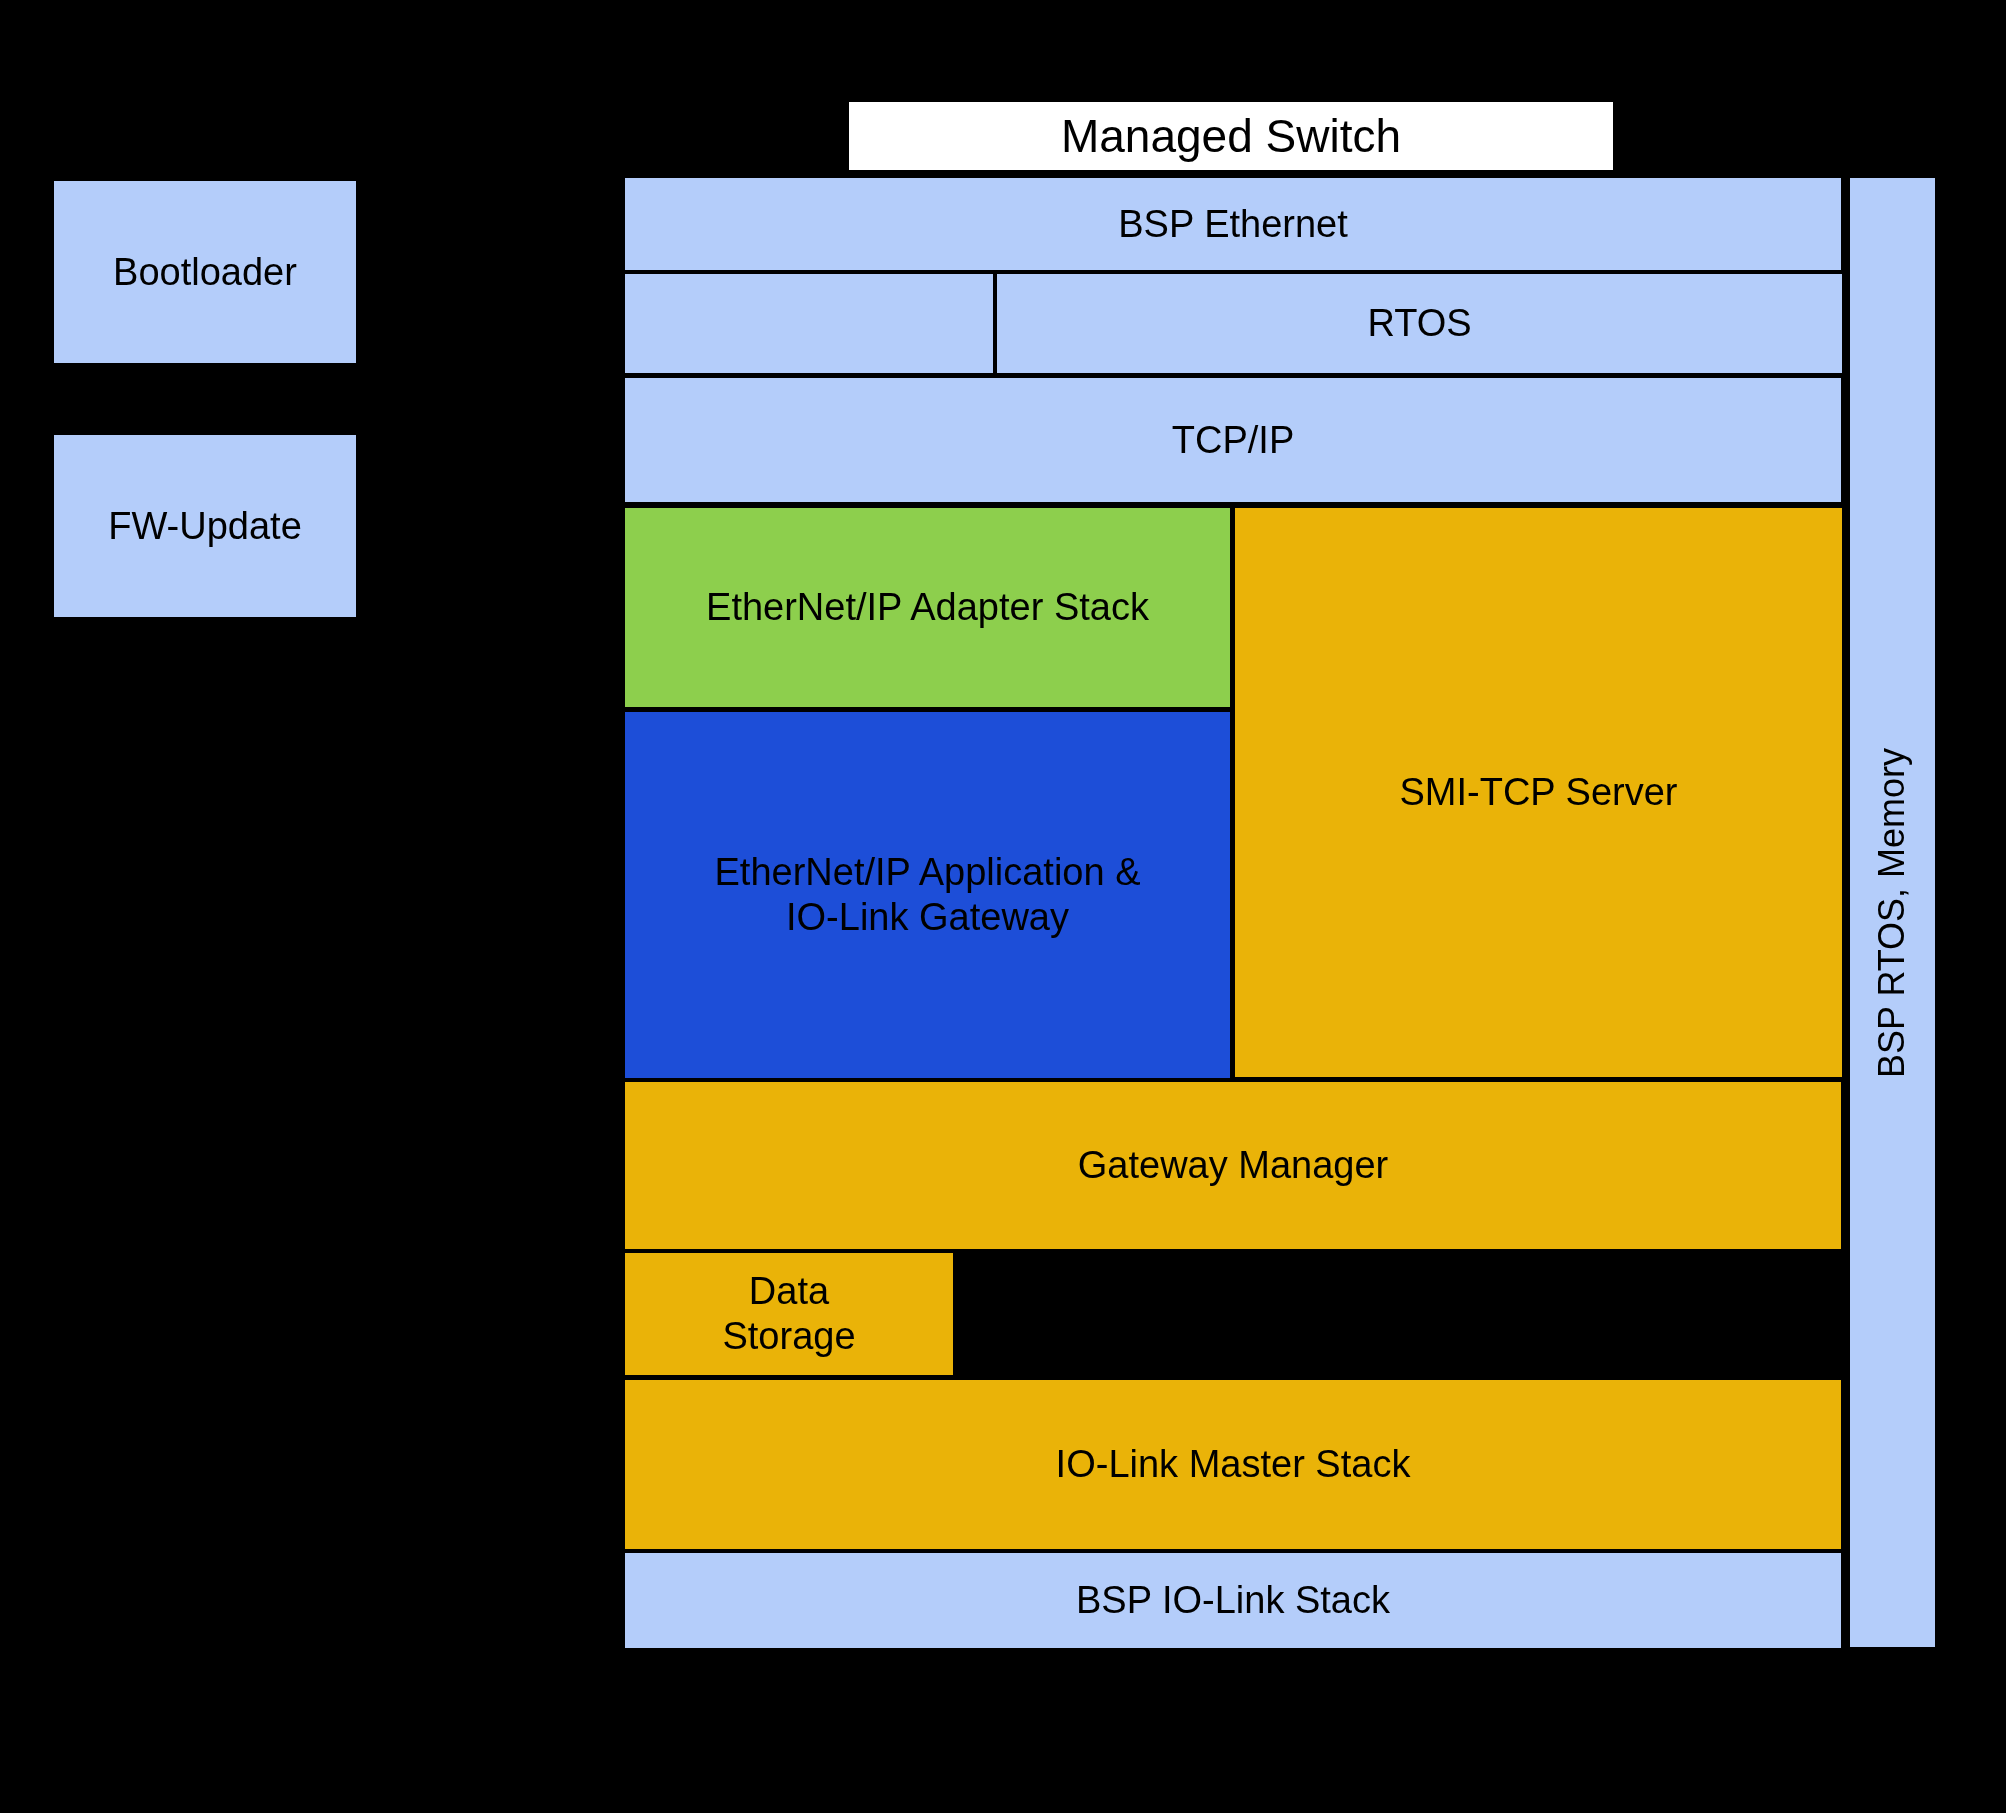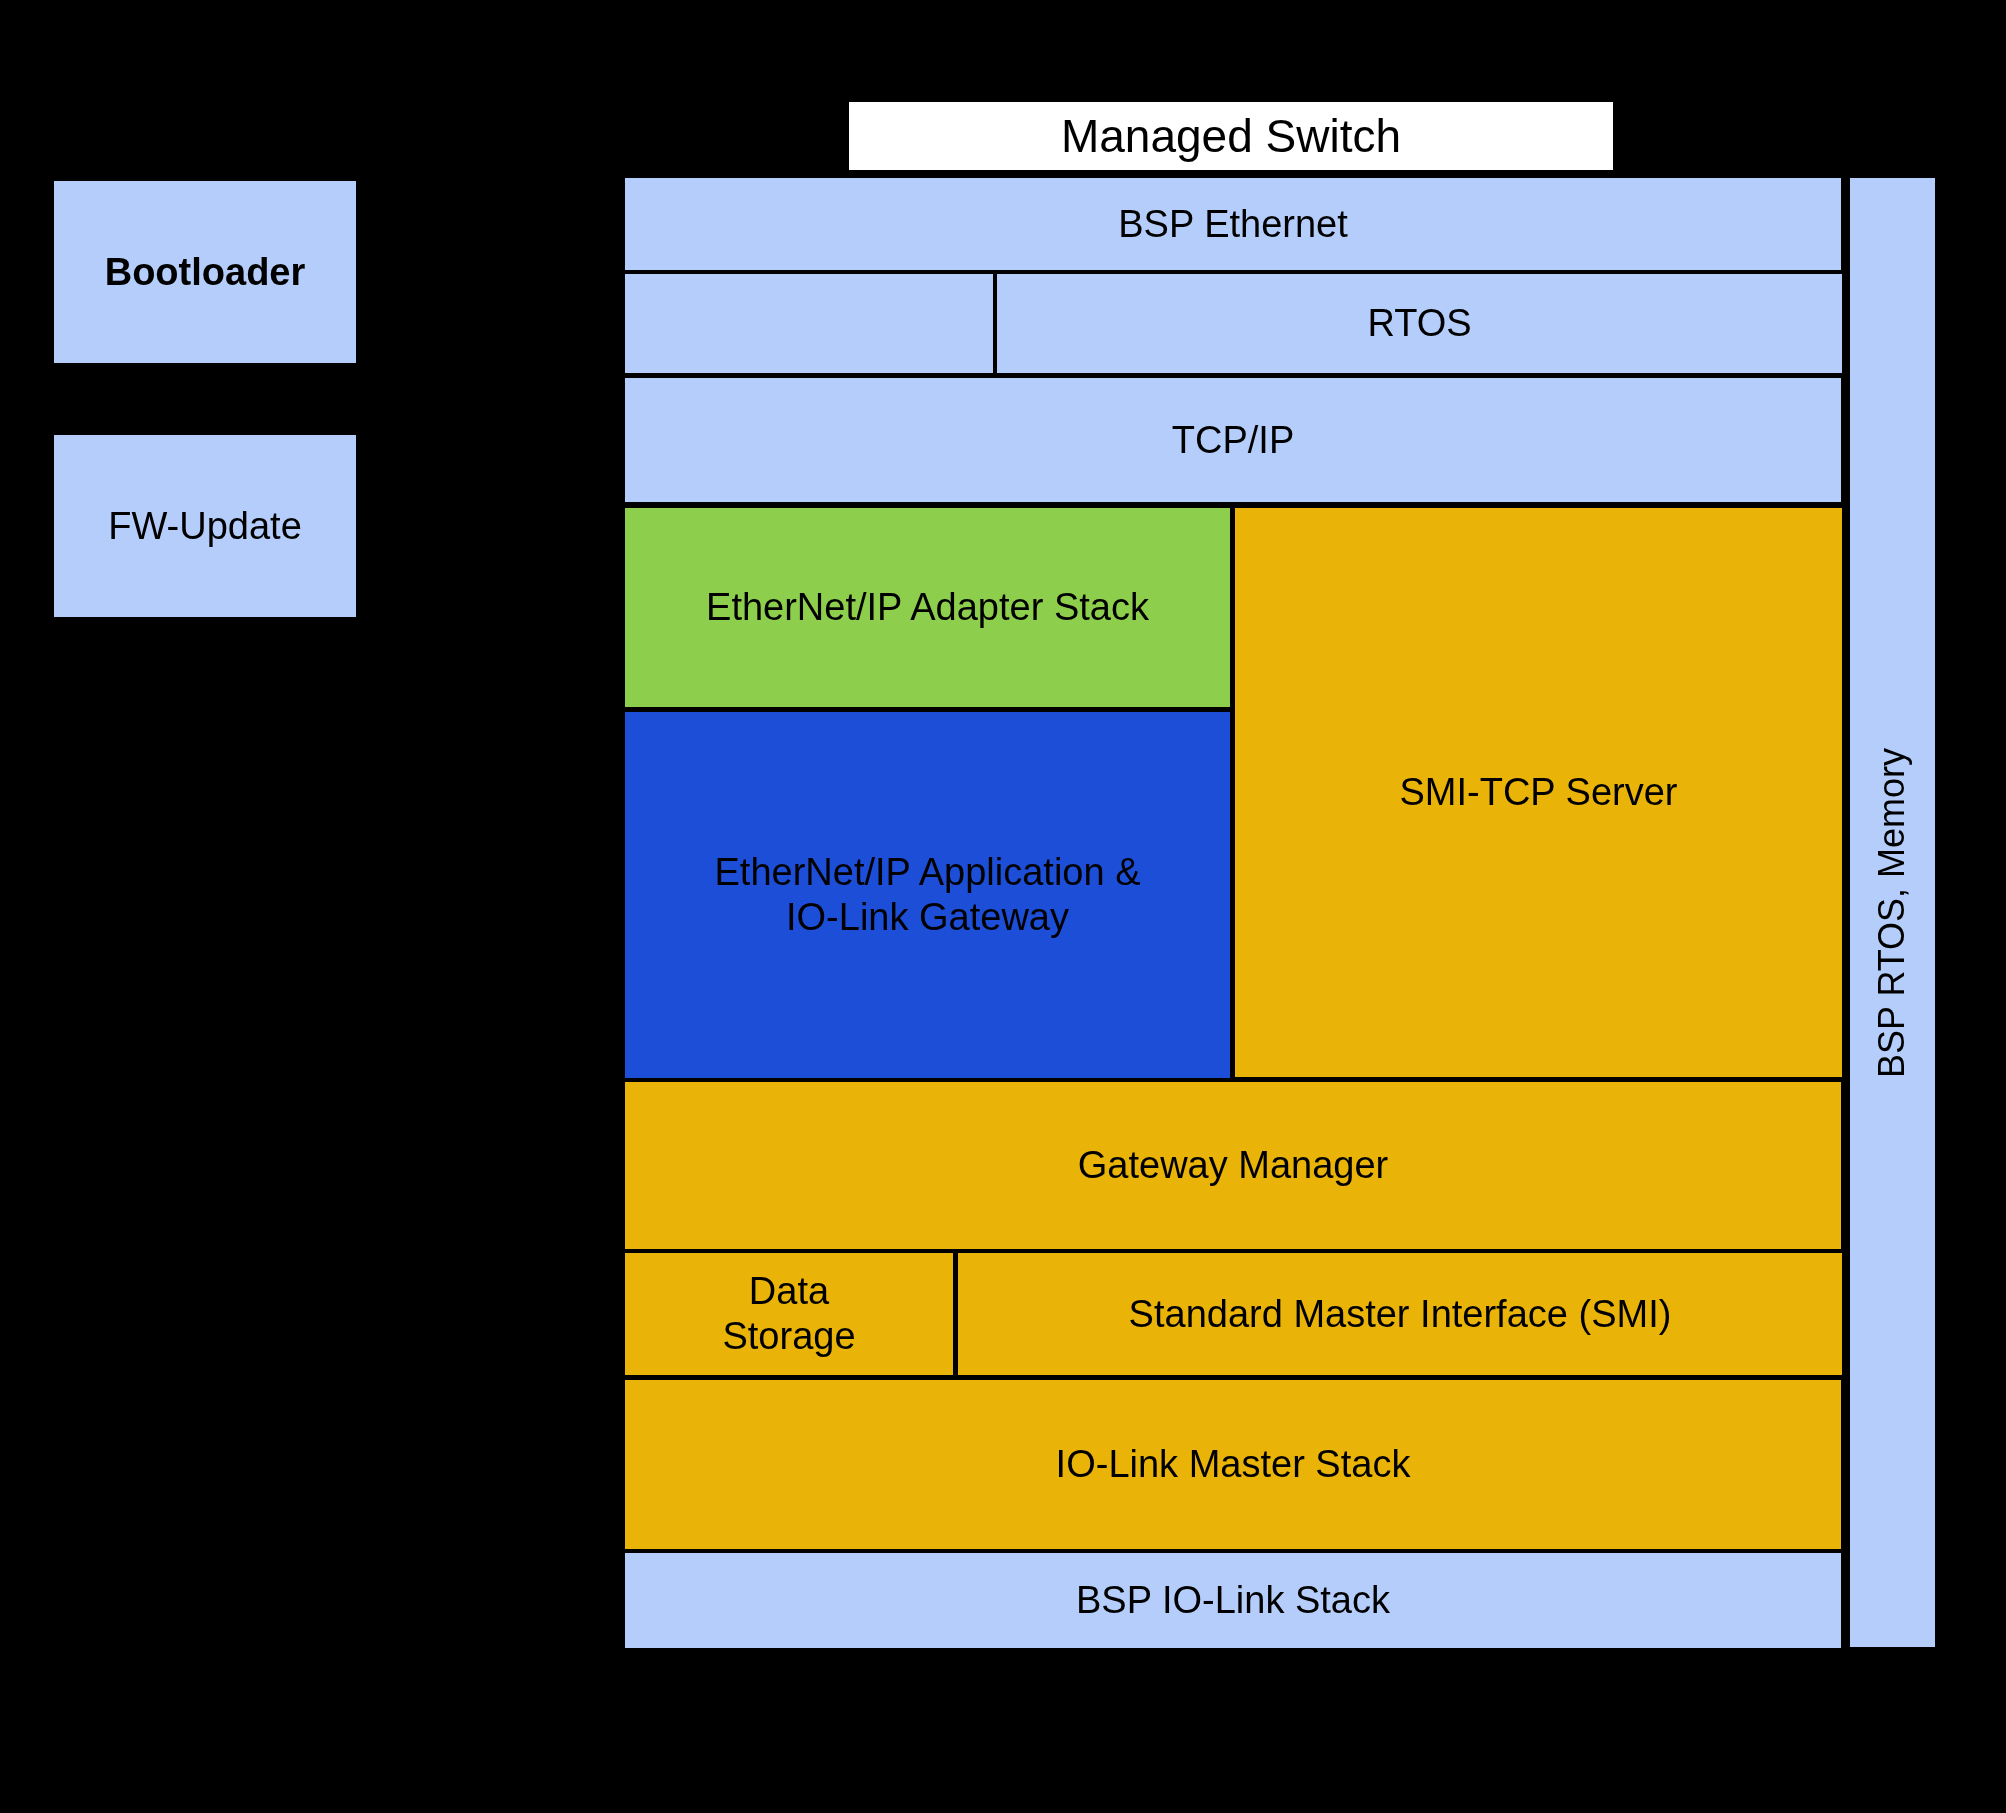--- a/index.html
+++ b/index.html
@@ -45,21 +45,21 @@
 
   
   .vert-label {
     writing-mode: vertical-rl;
     transform: rotate(180deg);
   }
 
   
   #managed-switch      { left: 846px;  top: 99px;  width: 770px;  height: 74px;  font-size: 46px; }
 
-  #bootloader          { left: 51px;   top: 178px;  width: 308px;  height: 188px; font-weight: bold; }
+  #bootloader          { left: 51px;   top: 178px;  width: 308px;  height: 188px; }
   #fw-update           { left: 51px;   top: 432px;  width: 308px;  height: 188px; }
 
   #bsp-ethernet        { left: 622px;  top: 175px;  width: 1222px; height: 98px; }
   #rtos-left-filler    { left: 622px;  top: 271px;  width: 374px;  height: 105px; }
   #rtos                { left: 994px; top: 271px;  width: 851px;  height: 105px; }
   #tcpip               { left: 622px;  top: 375px;  width: 1222px; height: 130px; }
 
   #eip-adapter-stack   { left: 622px;  top: 505px;  width: 611px;  height: 205px; }
   #eip-app-gateway     { left: 622px;  top: 709px;  width: 611px;  height: 372px; }
   #smi-tcp-server      { left: 1232px; top: 505px;  width: 613px;  height: 575px; }
@@ -96,21 +96,20 @@
   <div class="blk dkor" id="eip-app-gateway">EtherNet/IP Application &amp;
 IO-Link Gateway</div>
 
   <div class="blk amber" id="smi-tcp-server">SMI-TCP Server</div>
 
   <div class="blk amber" id="gateway-manager">Gateway Manager</div>
 
   <div class="blk amber" id="data-storage">Data
 Storage</div>
 
-  <div class="blk amber" id="smi">Standard Master Interface (SMI)</div>
 
   <div class="blk amber" id="io-link-master-stack">IO-Link Master Stack</div>
 
   <div class="blk blue" id="bsp-io-link-master">BSP IO-Link Stack</div>
 
   <div class="blk blue vert-label" id="bsp-rtos-memory">BSP RTOS, Memory</div>
 
 </div>
 
 

